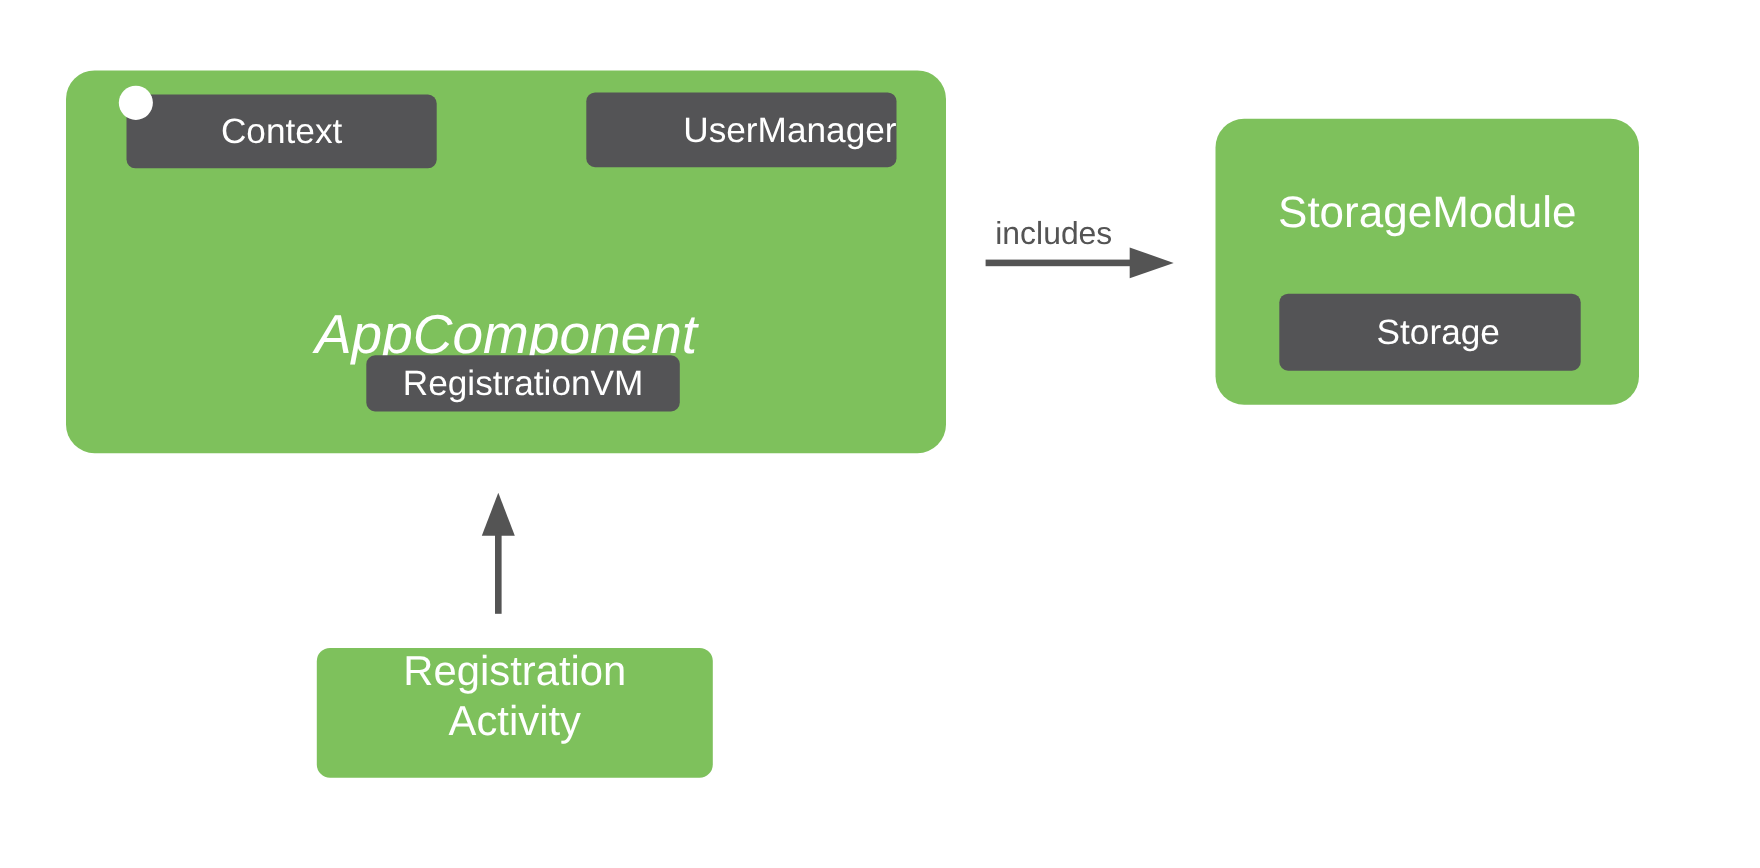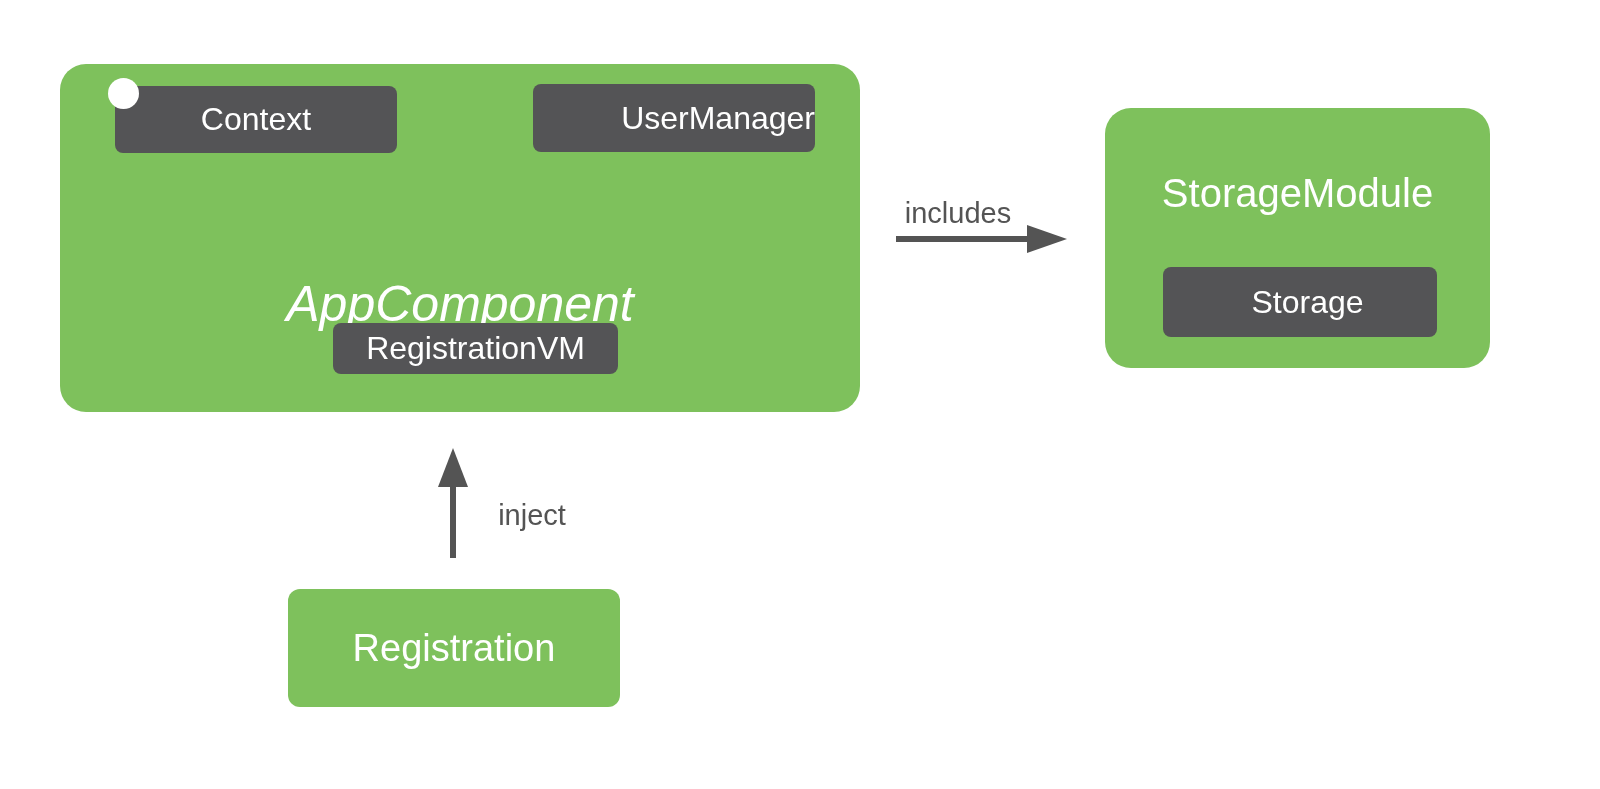--- a/index.html
+++ b/index.html
@@ -24,22 +24,22 @@
   }
   
   .green-node{
     position:absolute;
     background:var(--green);
     border-radius:26px;
   }
   .node-appcomponent{left:60px;top:64px;width:800px;height:348px;}
   .node-storagemodule{left:1105px;top:108px;width:385px;height:260px;}
   .node-registrationactivity{
-    left:288px;top:589px;width:332px;height:118px;border-radius:12px;
-    display:flex;flex-direction:column;align-items:center;justify-content:center;
+    left:288px;top:589px;width:360px;height:118px;border-radius:12px;
+    display:flex;flex-direction:column;align-items:center;
   }
   
   .green-title{
     position:absolute;
     left:0;right:0;
     text-align:center;
     color:var(--text-light);
     font-weight:400;
   }
   .title-appcomponent{top:212px;font-size:50px;line-height:56px;font-style:italic;}
@@ -139,19 +139,19 @@
 
   <div class="green-node node-storagemodule">
     <div class="green-title title-storagemodule">StorageModule</div>
     <div class="dark-box box-storage">
       <span>Storage</span>
     </div>
   </div>
 
   <div class="arrow-head-up"></div>
   <div class="arrow-line-v"></div>
-  <div class="edge-label label-inject">inject</div>
 
   <div class="green-node node-registrationactivity">
     <div class="activity-line">Registration</div>
+    <div class="activity-line">Activity</div>
   </div>
 
 </div>
 
 </body></html>

